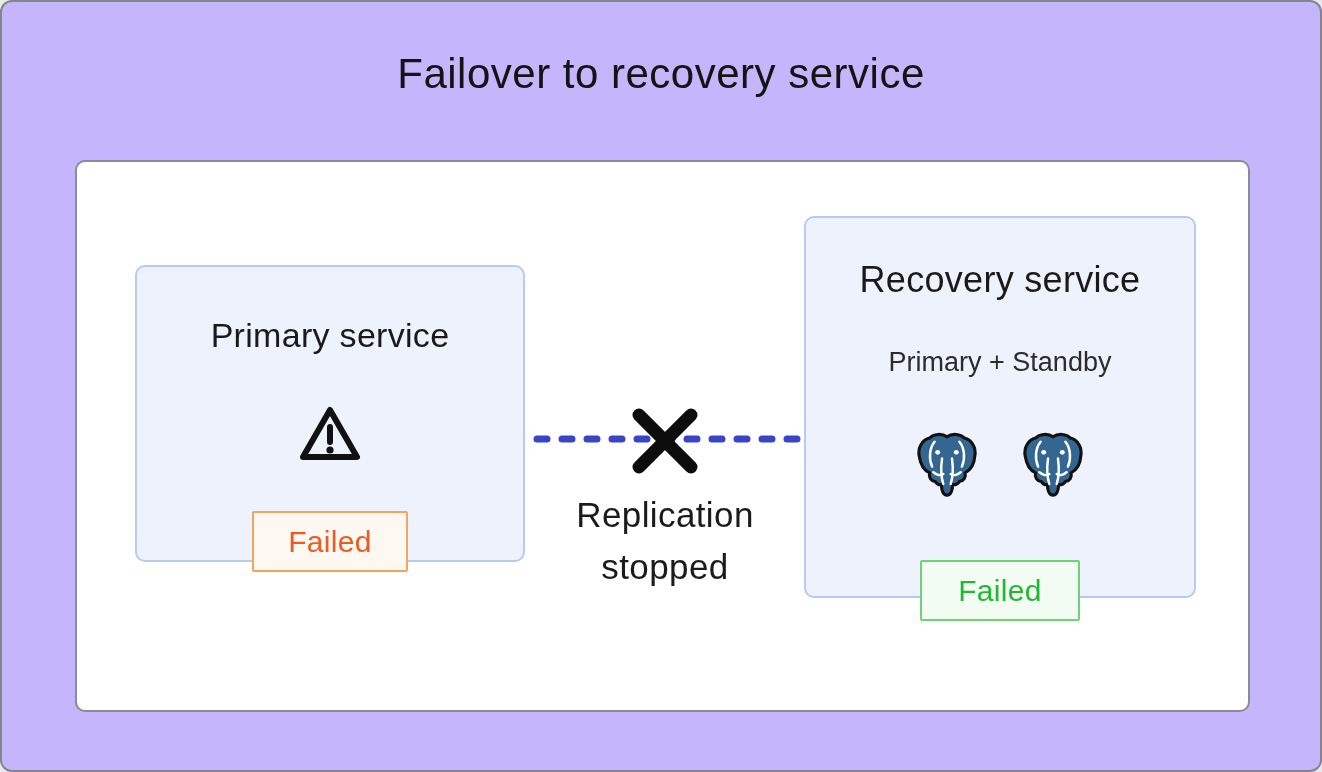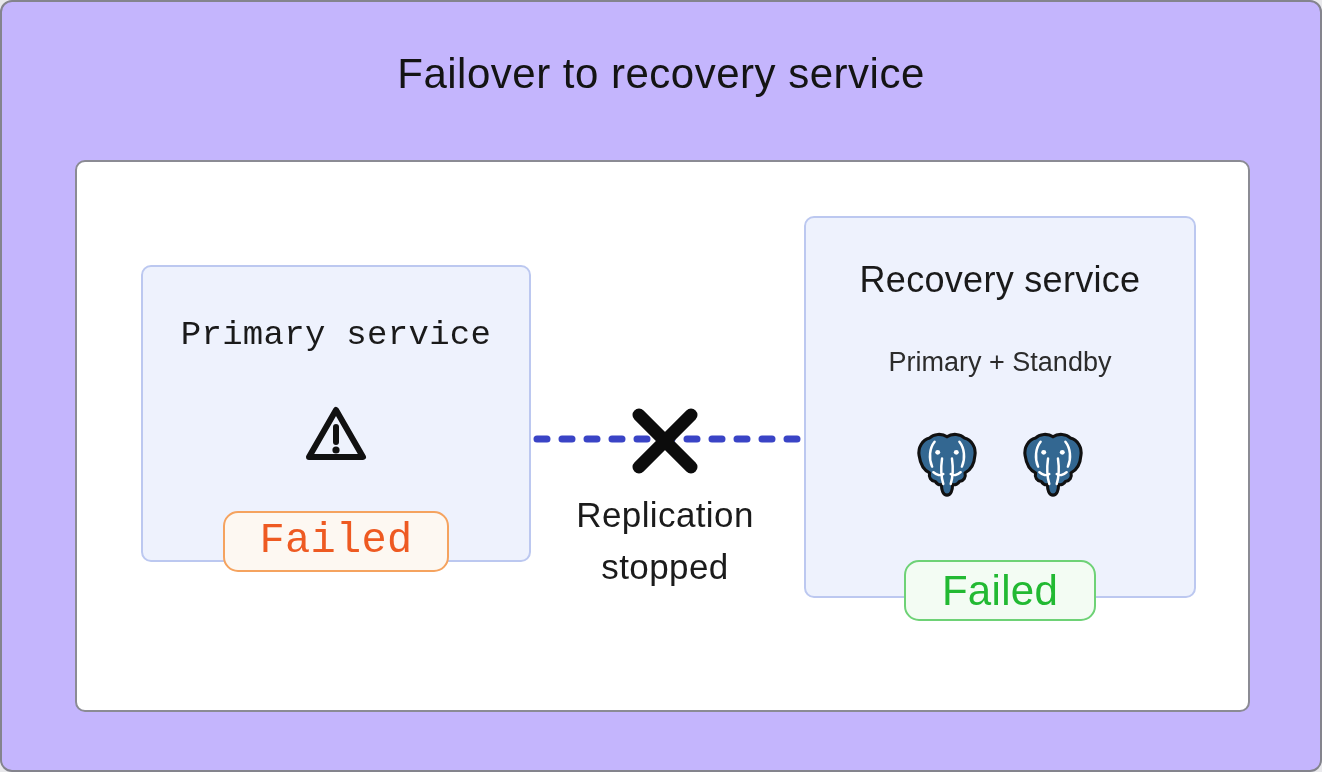--- a/index.html
+++ b/index.html
@@ -44,26 +44,25 @@
     position: absolute;
     box-sizing: border-box;
     background: #eef2fd;
     border: 2px solid #bcc8f0;
     border-radius: 10px;
     display: flex;
     flex-direction: column;
     align-items: center;
   }
   .primary-box {
-    left: 64px;
+    left: 58px;
     top: 103px;
     width: 390px;
     height: 297px;
     padding-top: 46px;
-    font-family: Liberation Mono, monospace;
   }
   .recovery-box {
     left: 727px;
     top: 54px;
     width: 392px;
     height: 382px;
     padding-top: 40px;
   }
   .box-title {
     font-size: 34px;
@@ -93,22 +92,22 @@
     display: flex;
     gap: 44px;
     align-items: center;
   }
   .elephant-row svg {
     width: 62px;
     height: 72px;
   }
   .status-badge {
     box-sizing: border-box;
-    border-radius: 15px;
-    font-size: 42px;
+    border-radius: 2px;
+    font-size: 30px;
     line-height: 33px;
     padding: 12px 34px;
     letter-spacing: 0.3px;
   }
   .failed-badge {
     margin-top: 46px;
     color: #ee5a22;
     background: #fdf8f2;
     border: 2px solid #f5a35f;
   }

